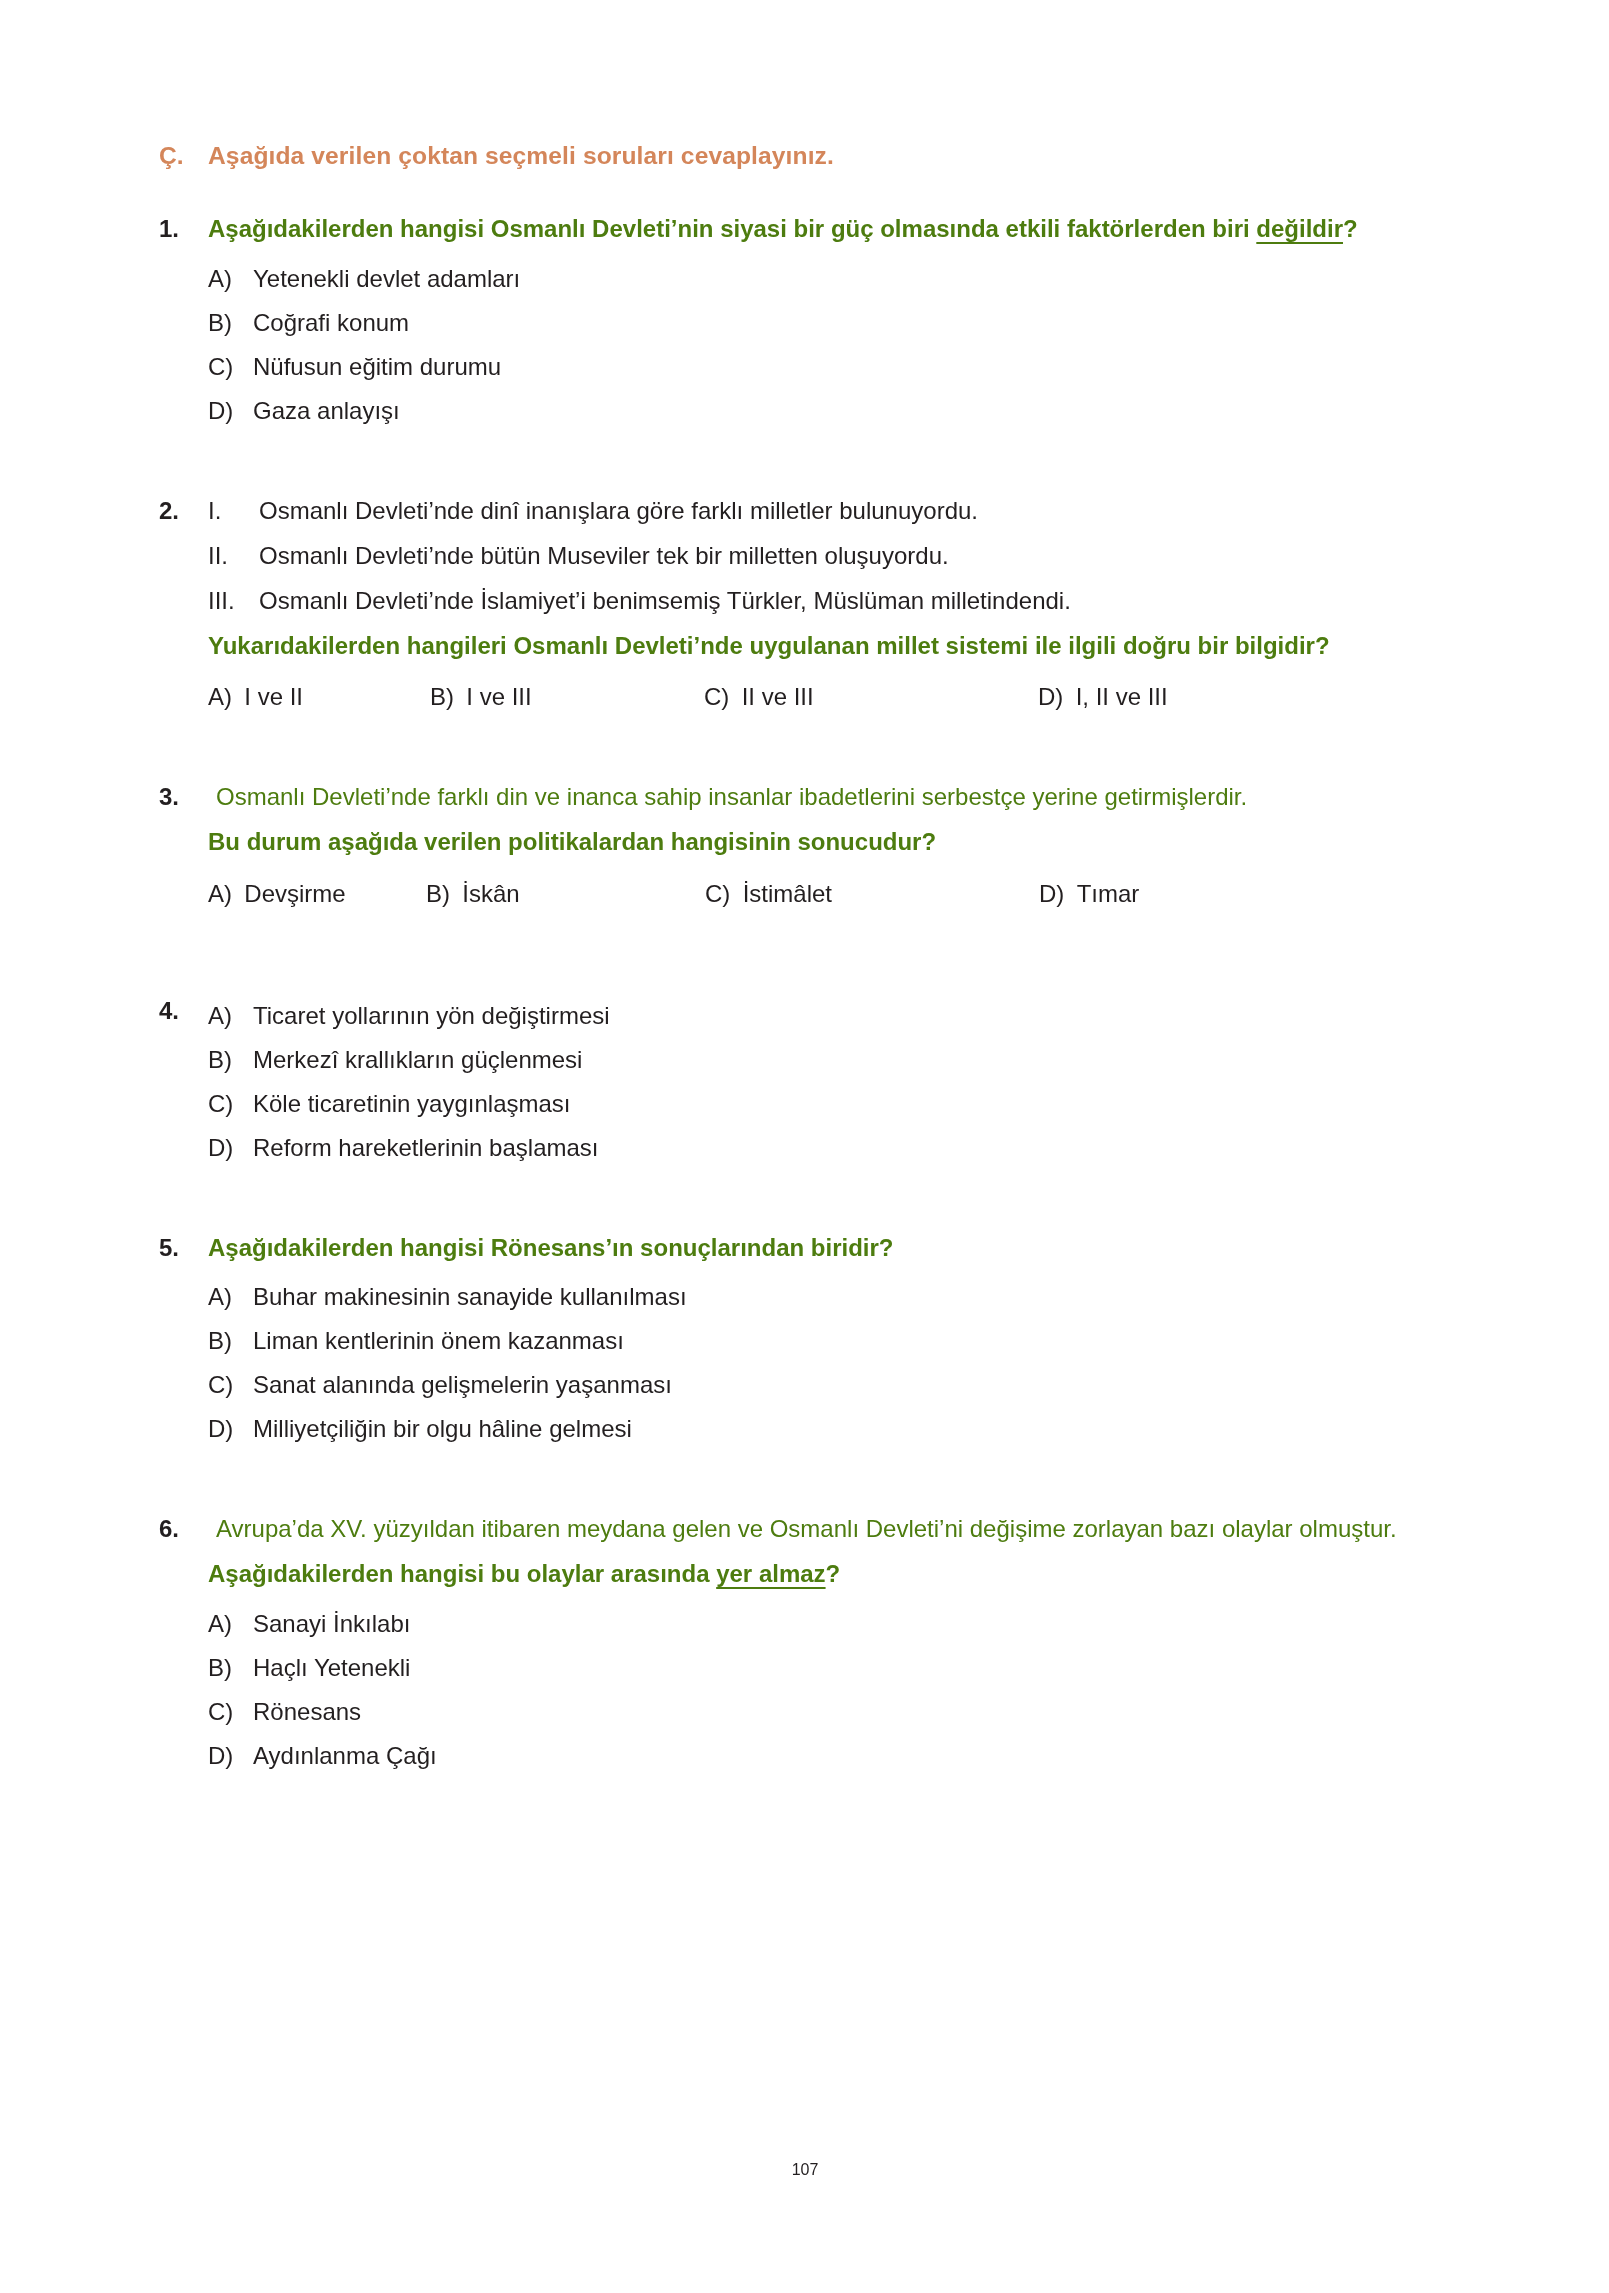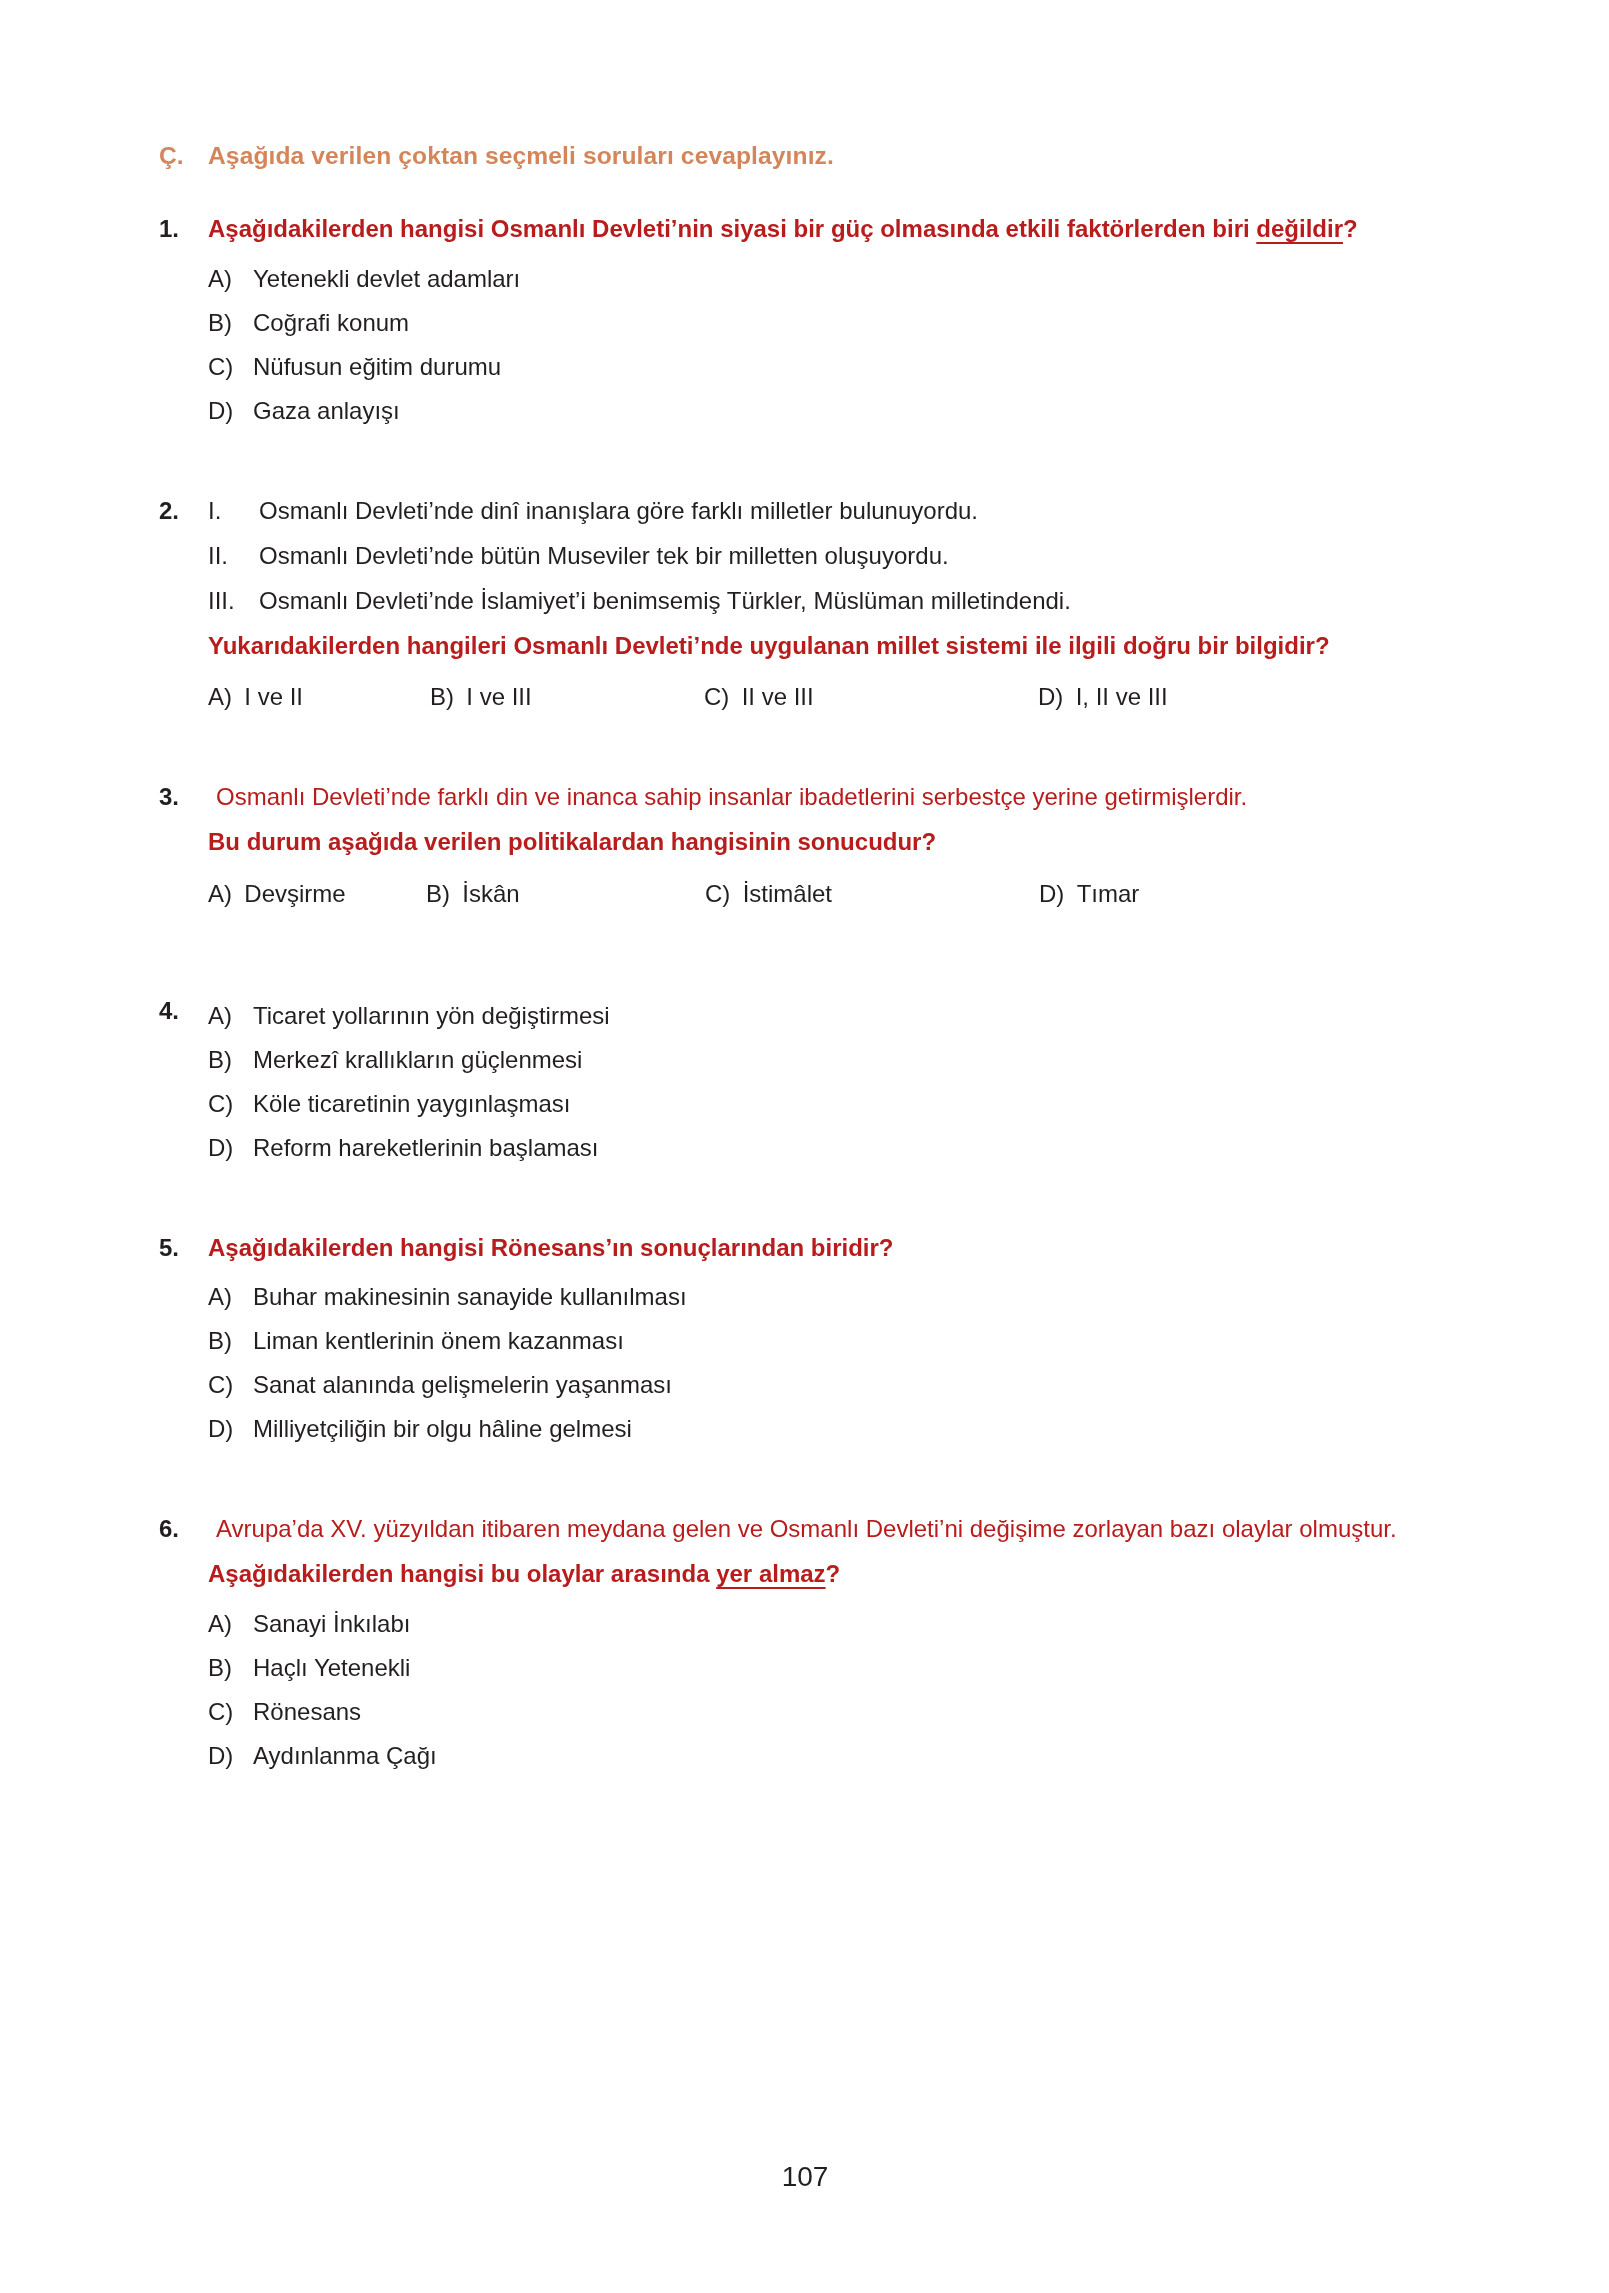--- a/index.html
+++ b/index.html
@@ -68,21 +68,21 @@
   .question .q-body {
     flex: 1 1 auto;
     min-width: 0;
   }
 
   .q-stem {
     font-size: 24px;
     line-height: 45px;
     text-align: justify;
     text-justify: inter-word;
-    color: #b91c1c;
+    color: #4d7c0f;
     hyphens: manual;
   }
   .q-stem.bold { font-weight: bold; }
   .q-stem.plain { font-weight: normal; margin-left: 8px; }
   .q-stem .u { text-decoration: underline; text-underline-offset: 4.7px; }
 
   
   .premise {
     display: flex;
     align-items: flex-start;
@@ -130,21 +130,21 @@
   .gap-md { height: 55px; }
   .gap-lg { height: 72px; }
 
   
   .page-number {
     position: absolute;
     left: 0;
     top: 2161px;
     width: 1610px;
     text-align: center;
-    font-size: 28px;
+    font-size: 16px;
     color: #231f20;
   }
 </style>
 </head>
 <body>
 
 <div class="page">
 
   <div class="content">
 

